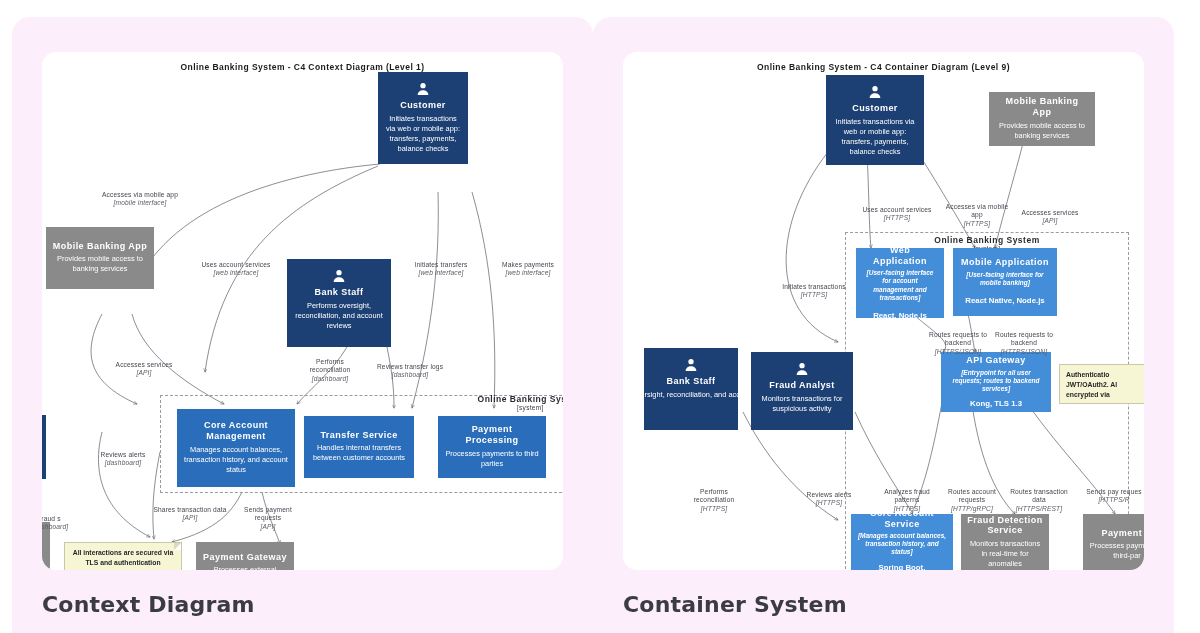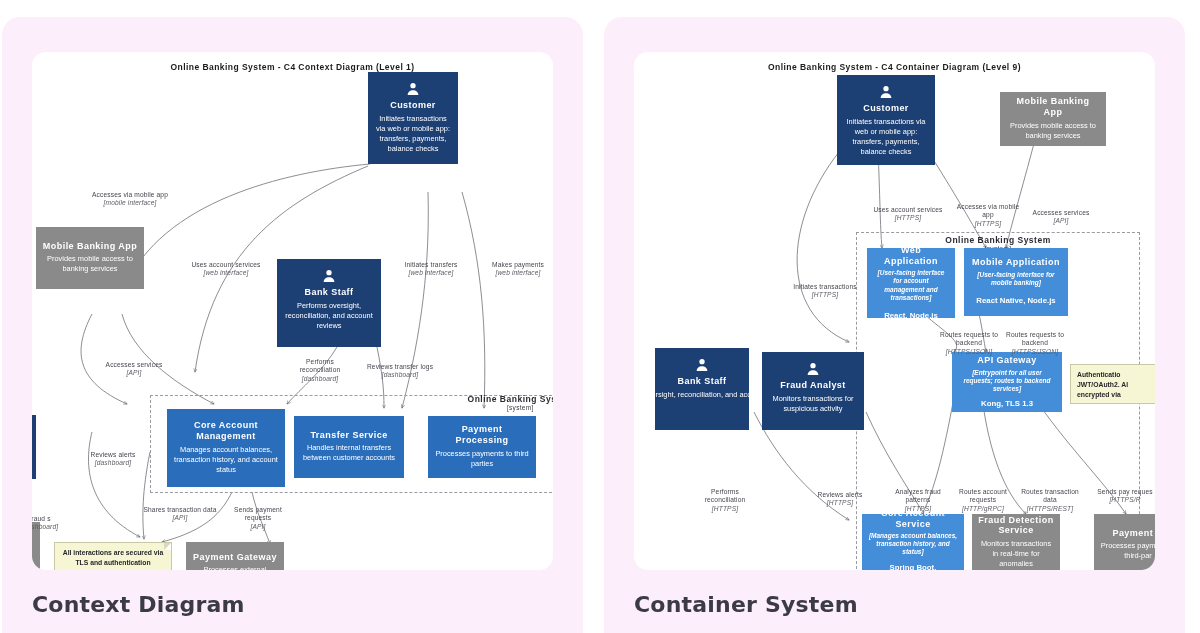--- a/index.html
+++ b/index.html
@@ -5,21 +5,21 @@
 <style>
   html,body{margin:0;padding:0;}
   body{
     width:1200px;height:633px;
     background:#ffffff;
     font-family:"Liberation Sans", sans-serif;
     overflow:hidden;
   }
   .page{
     position:relative;width:1200px;height:633px;
-    display:flex;gap:21px;padding:17px 0 0 2px;box-sizing:border-box;
+    display:flex;padding:17px 0 0 12px;box-sizing:border-box;
   }
   .panel{
     position:relative;
     width:581px;height:616px;
     background:#fdeefb;
     border-radius:18px 18px 0 0;
     box-sizing:border-box;
     padding:35px 30px 0 30px;
     overflow:hidden;
   }

